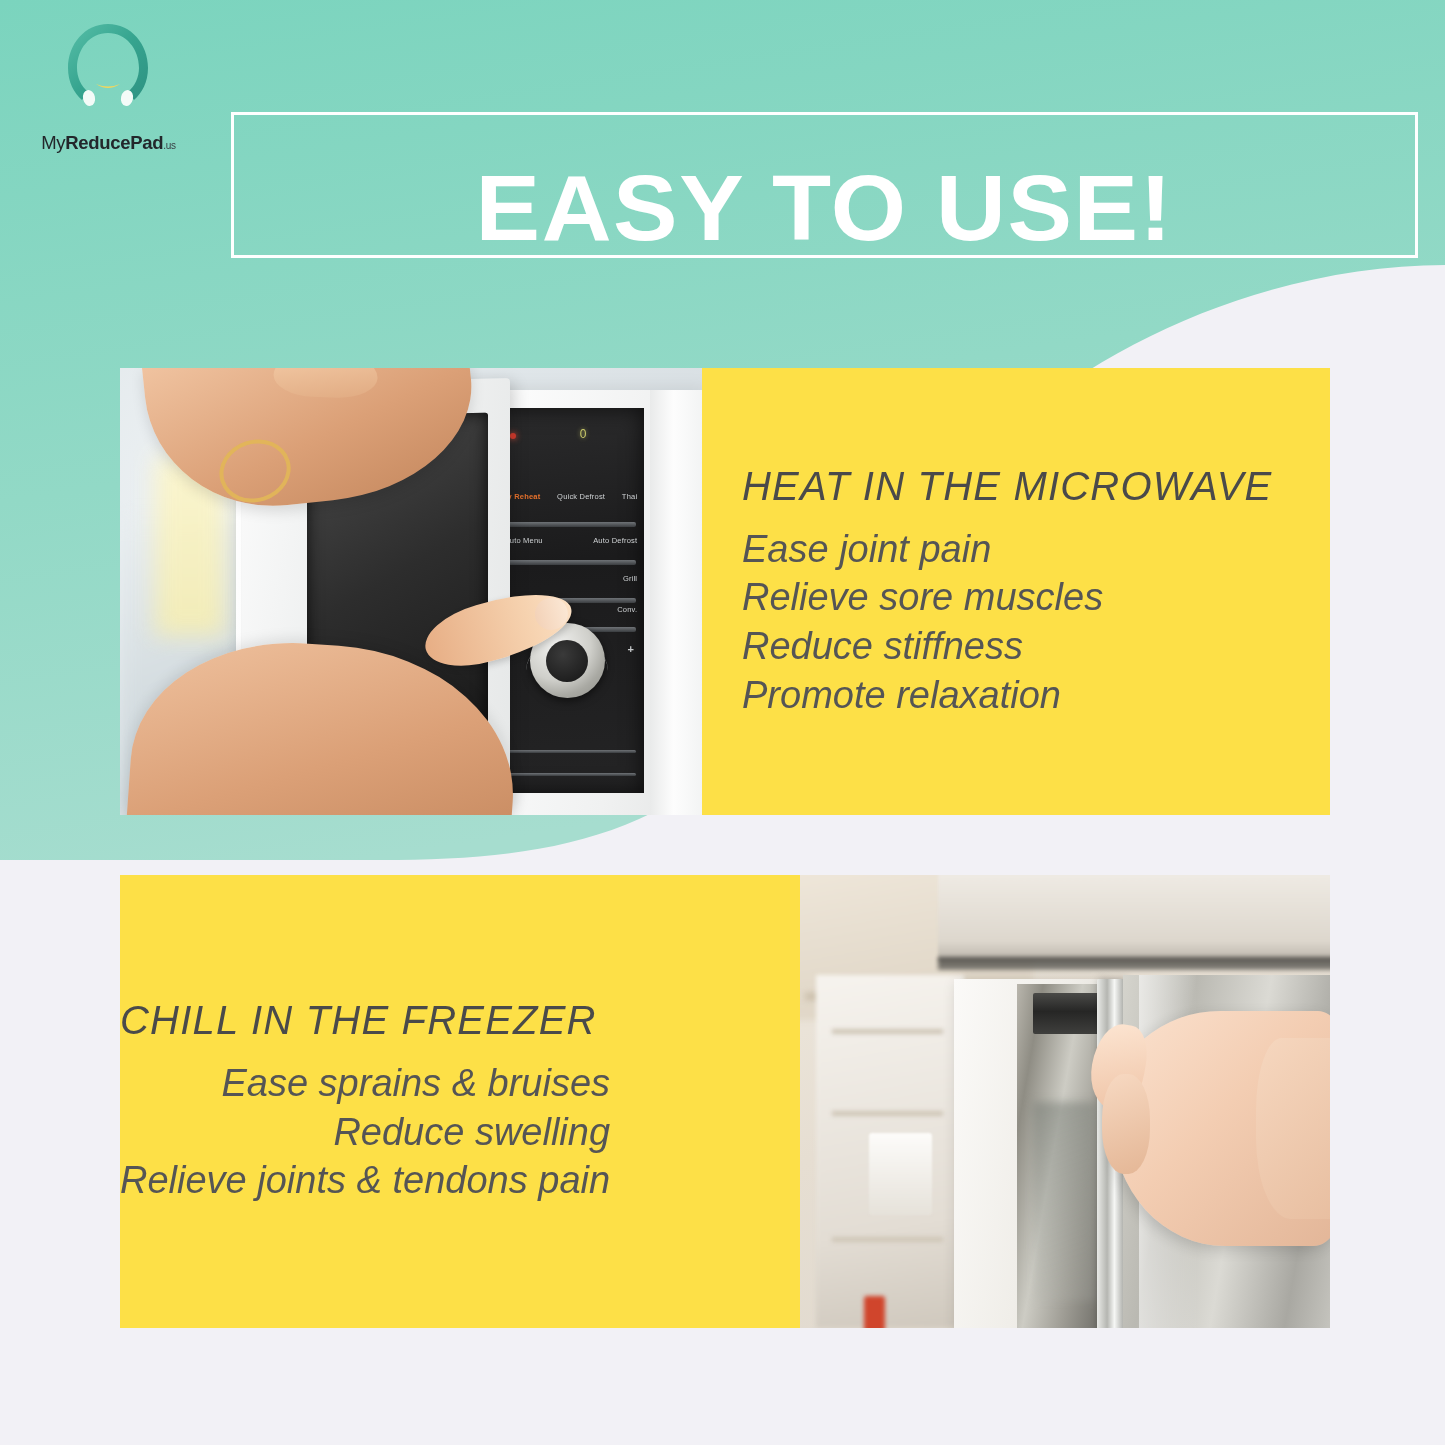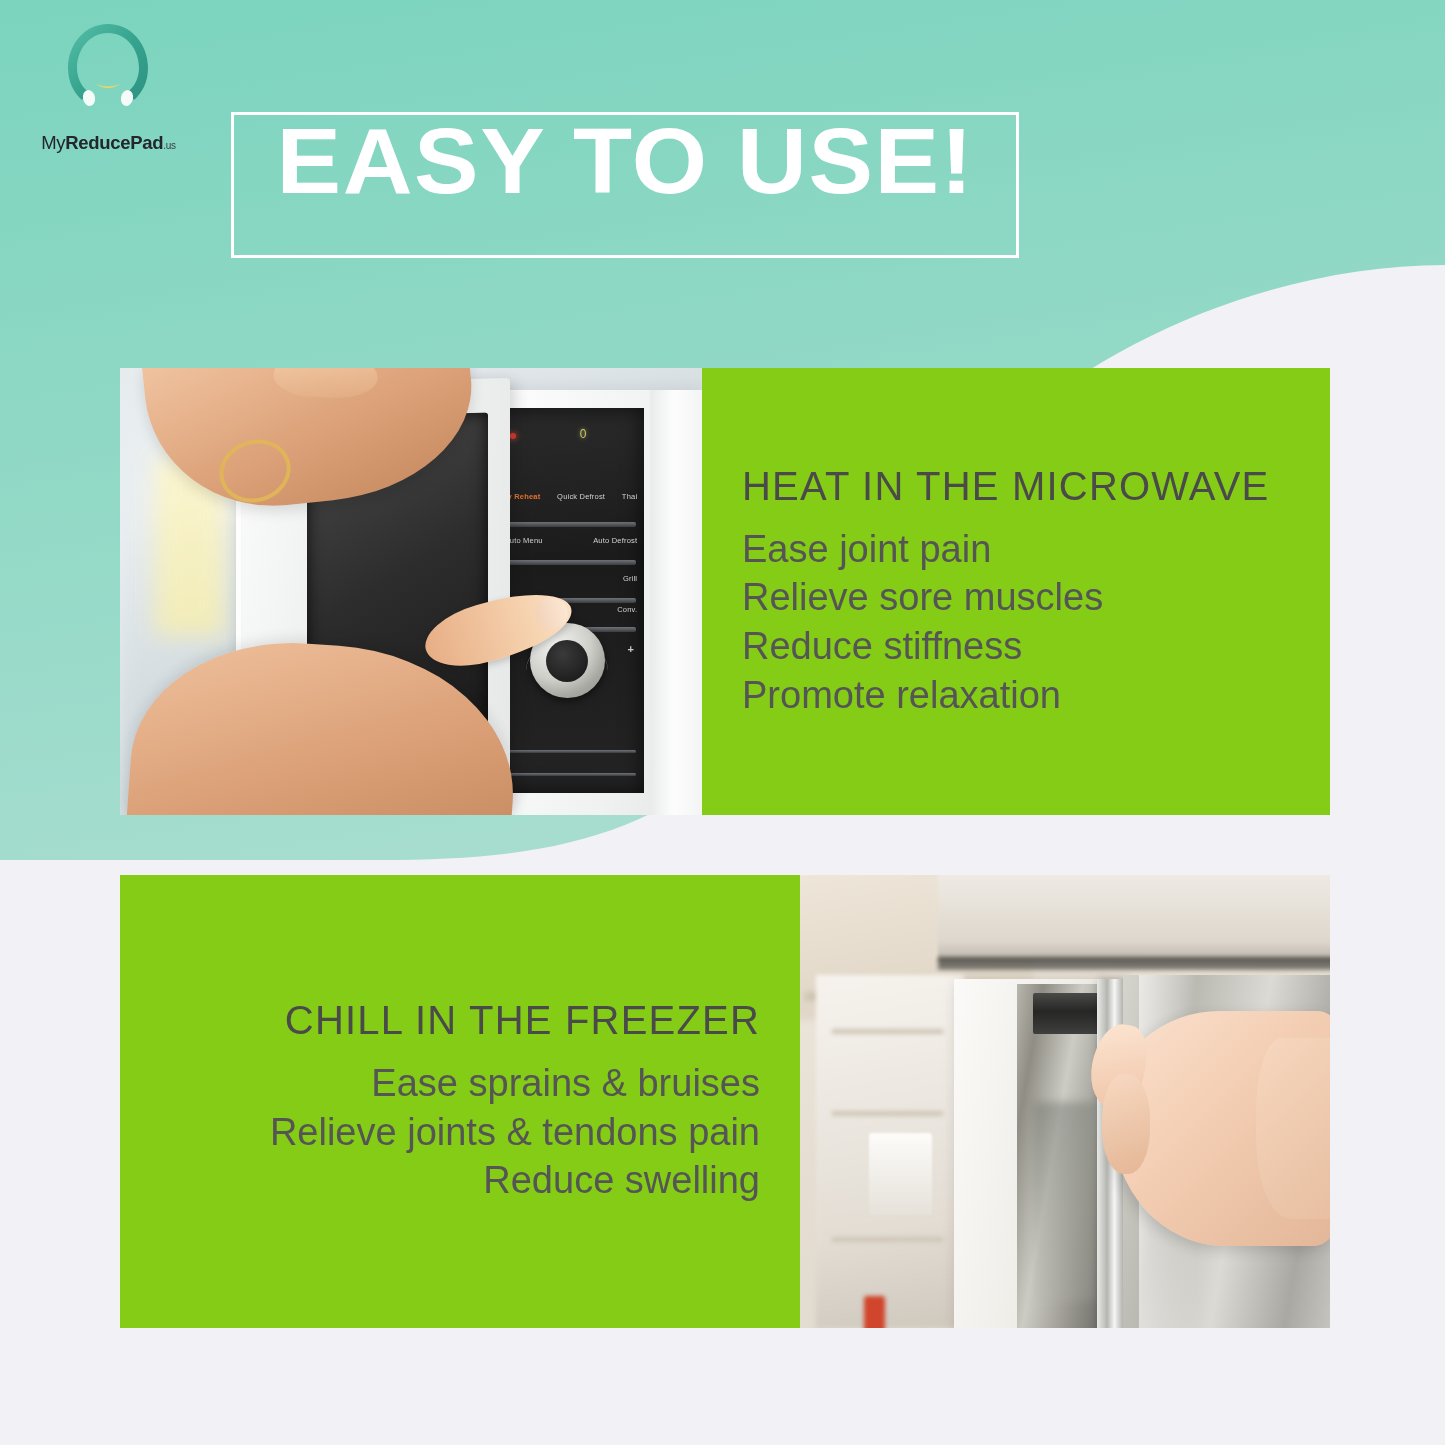--- a/index.html
+++ b/index.html
@@ -34,24 +34,24 @@
     width: 185px; text-align: center;
     font-size: 18.5px; letter-spacing: -0.3px;
     color: #23272b; white-space: nowrap;
   }
   .logo-word .b { font-weight: bold; }
   .logo-word .tld { font-size: 10px; color: #3a3f44; }
 
   
   .banner {
     position: absolute; left: 231px; top: 112px;
-    width: 788px; height: 146px;
+    width: 1187px; height: 146px;
     border: 3px solid #ffffff;
     box-sizing: border-box;
-    display: flex; align-items: flex-start; justify-content: center;
+    display: flex; align-items: flex-end; justify-content: center;
   }
   .banner-title {
     color: #ffffff;
     font-weight: bold;
     font-size: 93px;
     letter-spacing: 1.5px;
     line-height: 1;
     white-space: nowrap;
     transform: scaleX(1.04);
   }
@@ -67,24 +67,25 @@
   #card-chill { left: 120px; top: 875px; width: 1210px; height: 453px; }
 
   .photo { position: relative; overflow: hidden; flex: 0 0 auto; }
   #card-heat  .photo { width: 582px; height: 447px; }
   #card-chill .photo { width: 530px; height: 453px; }
 
   .copy {
     flex: 1 1 auto;
     position: relative;
     display: flex; flex-direction: column; justify-content: center;
-    background: #84cc16;
+    background: #fde047;
+    font-style: italic;
   }
   #card-heat .copy  { padding: 0 0 0 40px; align-items: flex-start; text-align: left; }
-  #card-chill .copy { padding: 0 40px 0 0; align-items: flex-end;  text-align: right; }
+  #card-chill .copy { padding: 0 40px 0 0; align-items: flex-start;  text-align: right; }
 
   .copy-title {
     font-size: 40px;
     color: #4a4a4a;
     letter-spacing: 1.2px;
     font-weight: normal;
     margin: 0 0 16px 0;
     white-space: nowrap;
   }
   .copy-list { list-style: none; margin: 0; padding: 0; }
@@ -491,22 +492,22 @@
       </ul>
     </div>
   </div>
 
   <div class="card" id="card-chill">
 
     <div class="copy">
       <h2 class="copy-title">CHILL IN THE FREEZER</h2>
       <ul class="copy-list">
         <li>Ease sprains &amp; bruises</li>
+        <li>Reduce swelling</li>
         <li>Relieve joints &amp; tendons pain</li>
-        <li>Reduce swelling</li>
       </ul>
     </div>
 
     <div class="photo">
       <div class="fridge-bg"></div>
       <div class="fr-cab"></div>
       <div class="fr-cab-line"></div>
       <div class="fr-top-unit"></div>
       <div class="fr-top-shadow"></div>
 

